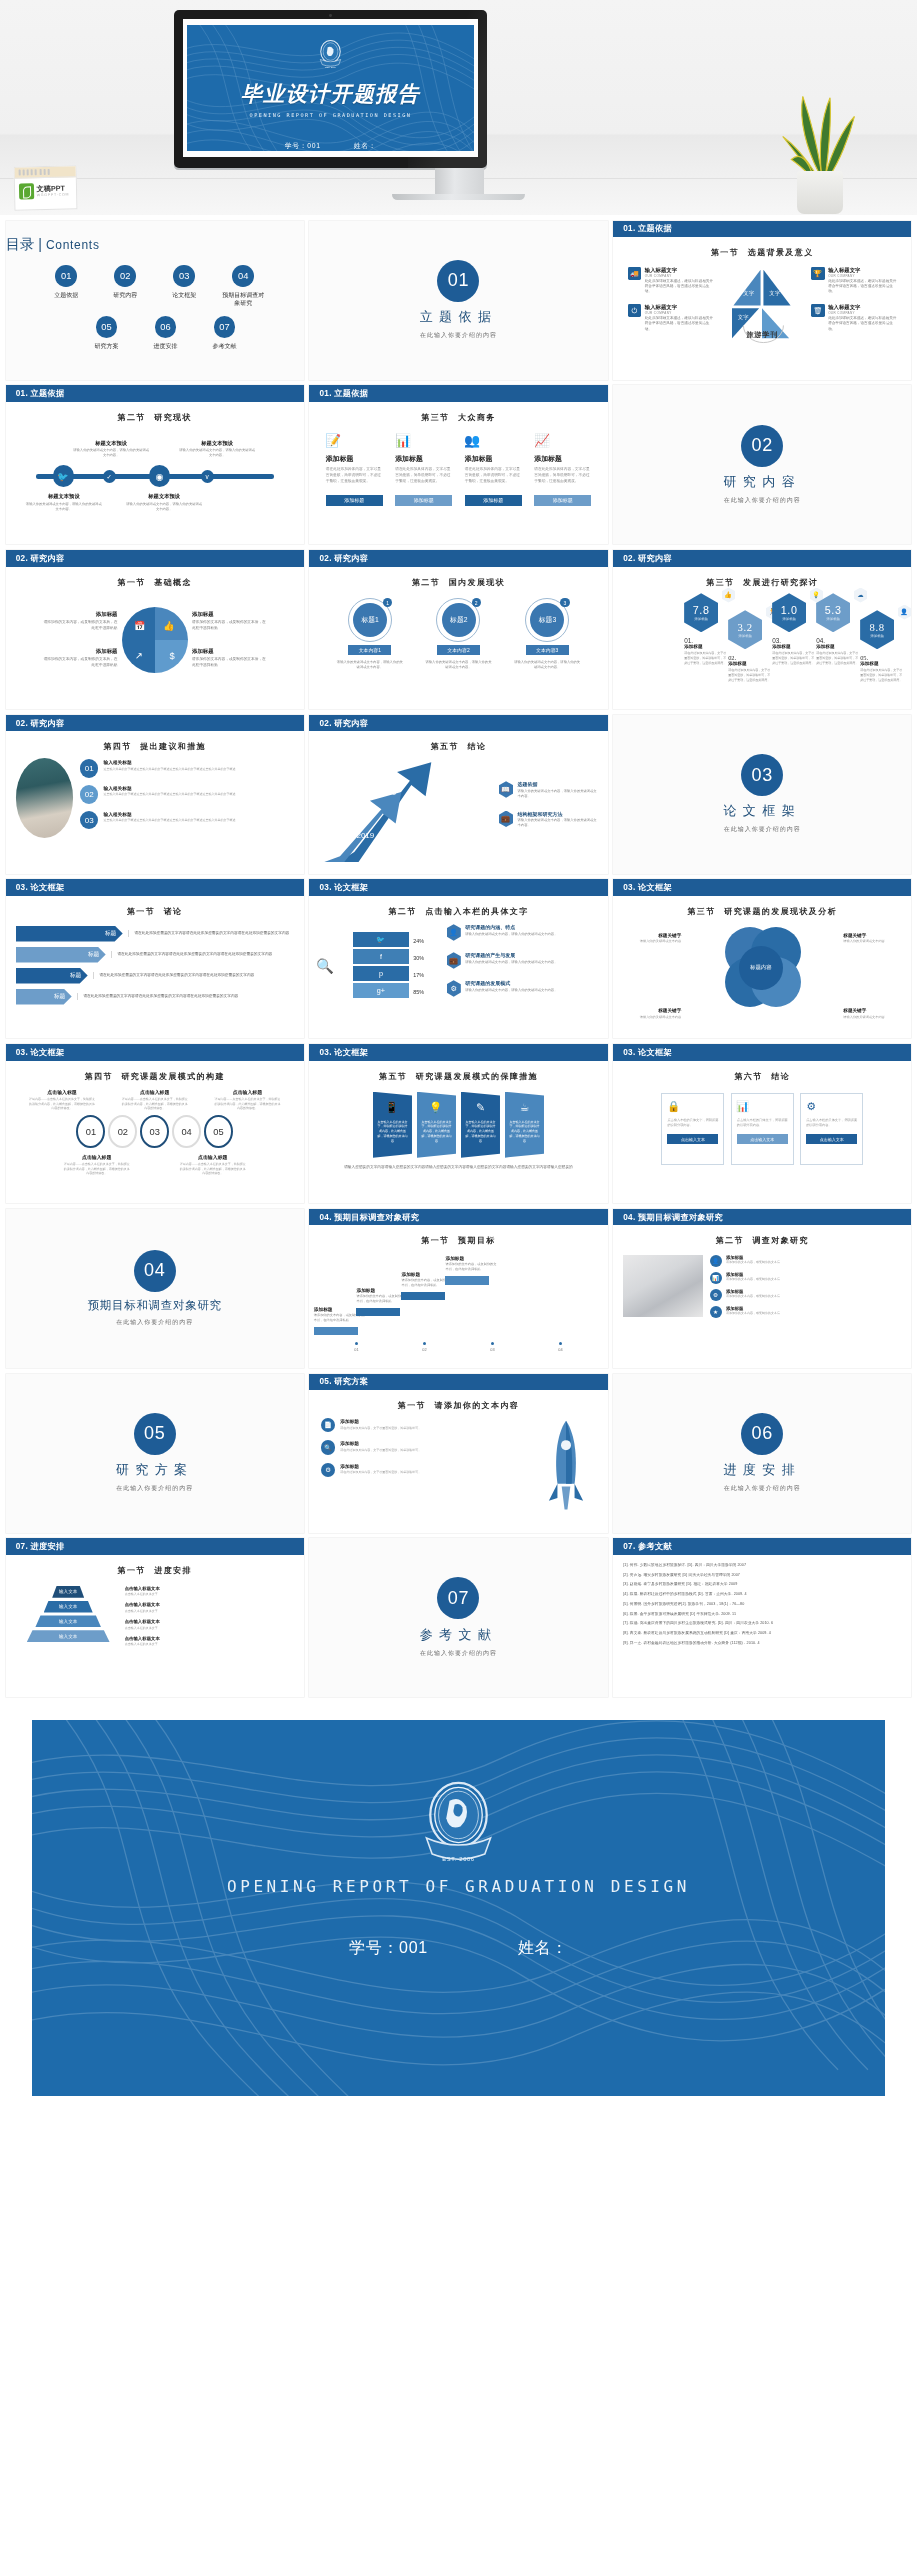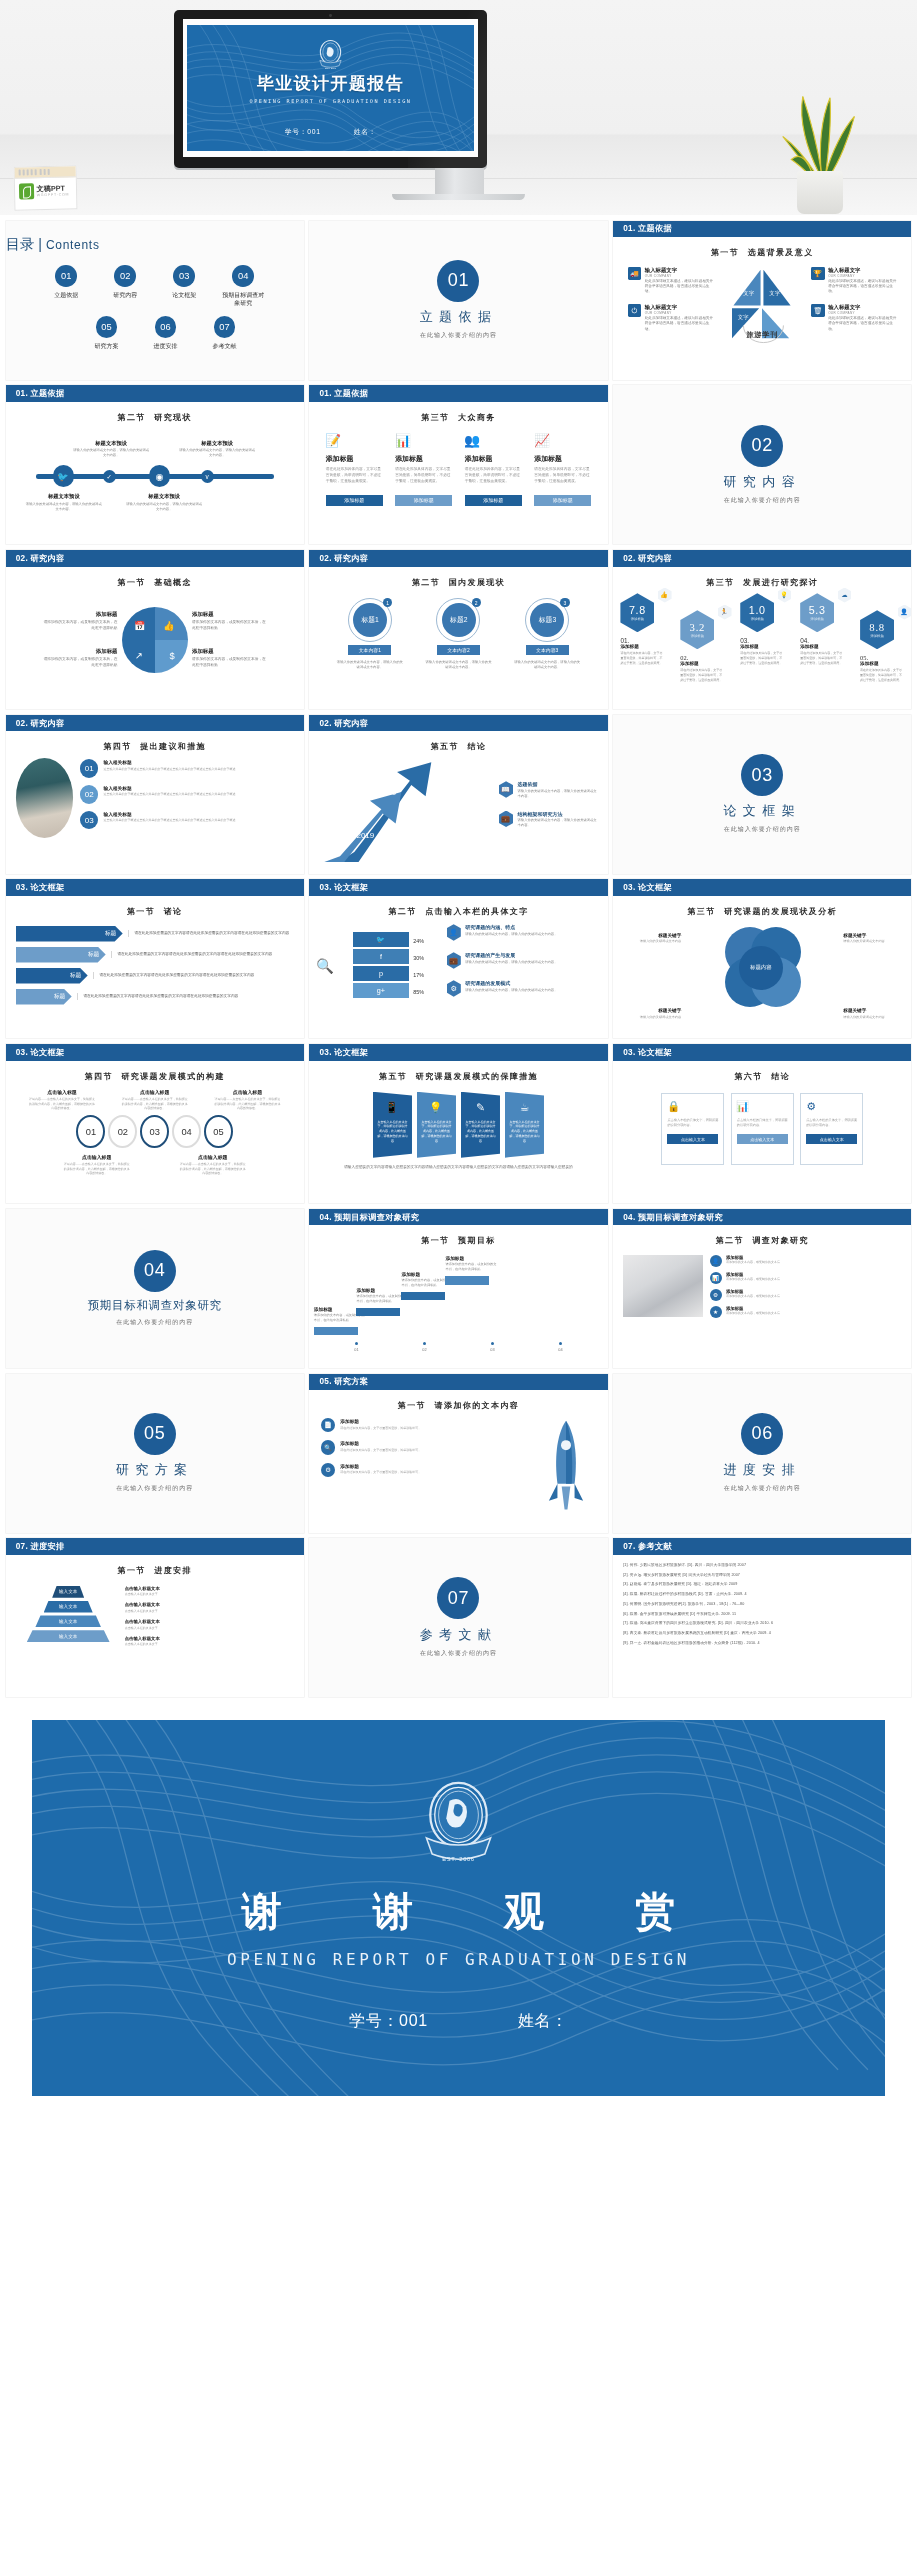--- a/index.html
+++ b/index.html
@@ -42,22 +42,22 @@
     background:#1e6bab; overflow: hidden;
     display:flex; flex-direction:column; align-items:center; justify-content:flex-start;
   }
   
   .waves { position:absolute; inset:0; opacity:.55; }
   .waves-dark { opacity:.30; }
 
   .crest { margin-top: 13.6px; width: 29px; height: 32px; position: relative; z-index:2;}
   .cover-title {
     position:relative; z-index:2;
-    color:#fff; font-size: 17px; letter-spacing: 1.4px; font-weight: 700;
-    margin-top: 1px; text-shadow: 0 0.7px 1.4px rgba(0,0,0,.25);
+    color:#fff; font-size: 21px; letter-spacing: 1.4px; font-weight: 700;
+    margin-top: 11px; text-shadow: 0 0.7px 1.4px rgba(0,0,0,.25); font-style: italic;
   }
   .cover-sub {
     position:relative; z-index:2;
     color:#eaf2fa; font-size: 5.2px; letter-spacing: 1.5px; margin-top: 3.6px;
     font-family:"DejaVu Sans Mono", monospace;
   }
   .cover-meta {
     position:relative; z-index:2;
     margin-top: 23px; display:flex; gap: 33px; color:#fff; font-size: 6.8px; letter-spacing:0.7px;
   }
@@ -193,21 +193,21 @@
   .ring-o{width:44px;height:44px;border-radius:50%;border:1.1px solid #9db9d3;margin:0 auto;position:relative;}
   .ring-i{position:absolute;left:4.3px;top:4.3px;width:34px;height:34px;border-radius:50%;
      background:#3a77b0;color:#fff;display:flex;align-items:center;justify-content:center;font-size:6.8px;}
   .ring-badge{position:absolute;right:-1.4px;top:-0.7px;width:9.3px;height:9.3px;border-radius:50%;
      background:#2a6ca6;color:#fff;font-size:5px;display:flex;align-items:center;justify-content:center;}
   .ring-tag{margin:3.6px auto 0;width:43px;height:10px;background:#3a77b0;color:#fff;font-size:4.9px;
      display:flex;align-items:center;justify-content:center;}
   .ring-p{font-size:3.3px;color:#8a8a8a;line-height:1.6;margin-top:5px;}
 
   
-  .hexrow{display:flex;justify-content:space-between;align-items:flex-start;margin-top:5.7px;padding:0 7.2px;}
+  .hexrow{display:flex;justify-content:flex-end;align-items:flex-start;margin-top:5.7px;padding:0 7.2px;}
   .hexcol{width:44px;}
   .hexcol.dn{margin-top:17px;font-family:Liberation Serif, serif;}
   .hex{width:34px;height:39px;background:#2a6ca6;position:relative;
      clip-path:polygon(50% 0,100% 25%,100% 75%,50% 100%,0 75%,0 25%);
      display:flex;flex-direction:column;align-items:center;justify-content:center;}
   .hex.lt{background:#6d9dc9;}
   .hex .v{color:#fff;font-size:10.7px;letter-spacing:0.7px;}
   .hex .l{color:#dfeaf4;font-size:3.3px;margin-top:0.7px;}
   .hexbadge{position:absolute;right:-7.2px;top:-5.7px;width:13.6px;height:15px;background:#eef3f8;
      clip-path:polygon(50% 0,100% 25%,100% 75%,50% 100%,0 75%,0 25%);
@@ -1287,20 +1287,19 @@
   </svg>
   <svg class="crest-lg" viewBox="0 0 120 134">
     <ellipse cx="60" cy="56" rx="44" ry="50" fill="none" stroke="#dbe9f6" stroke-width="3.5"></ellipse>
     <ellipse cx="60" cy="56" rx="37" ry="43" fill="#2a75b3" stroke="#eaf3fb" stroke-width="2"></ellipse>
     <ellipse cx="60" cy="56" rx="31" ry="37" fill="none" stroke="#cfe2f2" stroke-width="1.2"></ellipse>
     <path d="M46,34 q16,-9 26,9 q5,18 -9,31 q-18,6 -22,-13 z" fill="#e8f2fa"></path>
     <path d="M54,40 q8,-3 12,4 q2,9 -4,14 q-9,2 -10,-8 z" fill="#2a75b3"></path>
     <path d="M10,92 q50,22 100,0 l-9,25 q-41,16 -82,0 z" fill="#2a75b3" stroke="#dbe9f6" stroke-width="2.4"></path>
     <text x="60" y="128" font-size="9" fill="#eaf3fb" text-anchor="middle" letter-spacing="1" font-family="Liberation Sans, sans-serif">EST. 2006</text>
   </svg>
-  <div class="final-title">谢 谢 观 赏</div>
   <div class="final-sub">OPENING REPORT OF GRADUATION DESIGN</div>
   <div class="final-meta">
     <span>学号：001</span>
     <span>姓名：</span>
   </div>
 </div>
 
 
 </body></html>

